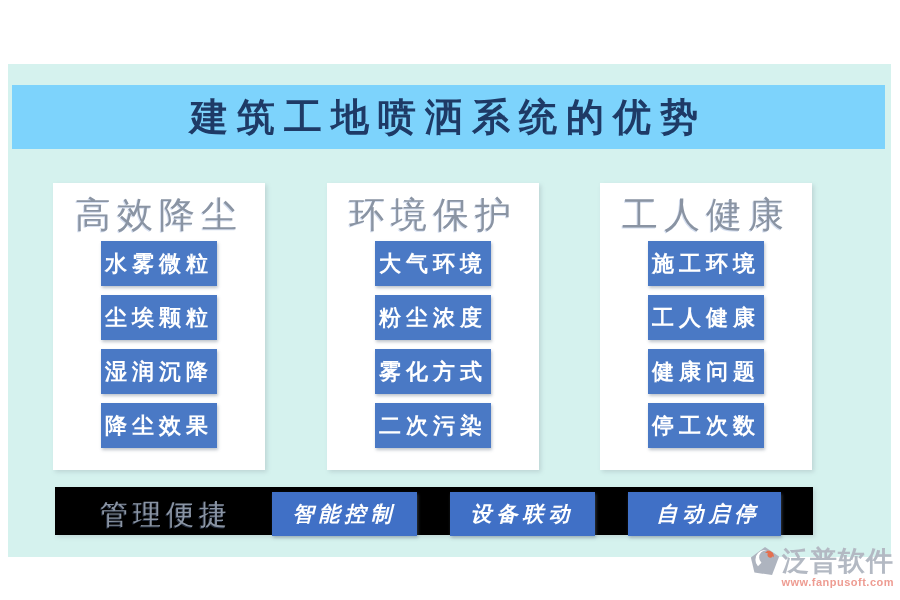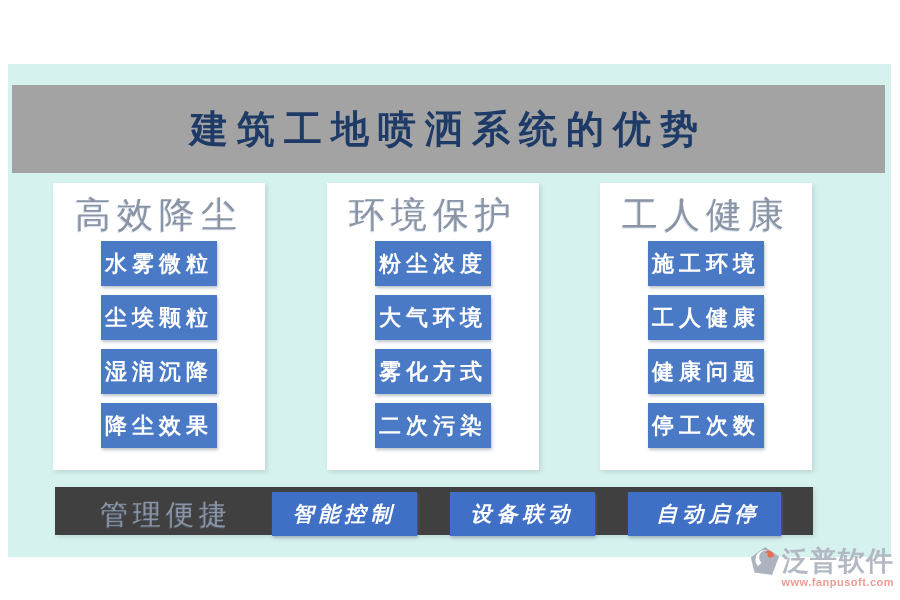--- a/index.html
+++ b/index.html
@@ -6,22 +6,22 @@
   body{
     width:900px;height:600px;position:relative;overflow:hidden;
     background:#ffffff;
     font-family:"Liberation Serif","DejaVu Serif",serif;
   }
   .canvas{
     position:absolute;left:8px;top:64px;width:883px;height:493px;
     background:#d5f2ee;
   }
   .title-banner{
-    position:absolute;left:12px;top:85px;width:873px;height:88px;
-    background:#a3a3a3;display:flex;align-items:center;justify-content:center;
+    position:absolute;left:12px;top:85px;width:873px;height:64px;
+    background:#7dd3fc;display:flex;align-items:center;justify-content:center;
   }
   .title-banner h1{
     margin:0;font-size:38px;font-weight:700;color:#1e3a66;
     letter-spacing:9px;white-space:nowrap;
   }
   .card{
     position:absolute;top:183px;width:212px;height:287px;background:#ffffff;
     box-shadow:2px 2px 4px rgba(130,145,155,0.28);
   }
   .card.c1{left:53px;}
@@ -37,21 +37,21 @@
     width:116px;height:45px;margin:9px auto 0 auto;
     background:#4a79c5;color:#ffffff;
     display:flex;align-items:center;justify-content:center;
     font-size:22px;font-weight:700;letter-spacing:5px;
     box-shadow:1px 2px 3px rgba(110,125,140,0.45);
     cursor:pointer;white-space:nowrap;
   }
   .card .card-btn:first-of-type{margin-top:16px;}
   .bottom-bar{
     position:absolute;left:55px;top:487px;width:758px;height:48px;
-    background:#404040;box-shadow:2px 2px 4px rgba(130,145,155,0.25);
+    background:#000000;box-shadow:2px 2px 4px rgba(130,145,155,0.25);
   }
   .bar-label{
     position:absolute;left:45px;top:0;height:56px;line-height:56px;
     font-size:28px;color:#8a94a3;letter-spacing:5px;
     text-shadow:-1px 1px 0 rgba(120,150,205,0.30);
     white-space:nowrap;
   }
   .bar-btn{
     position:absolute;top:5px;width:145px;height:44px;
     background:#4070c6;color:#ffffff;
@@ -90,22 +90,22 @@
 <div class="card c1">
   <div class="card-header">高效降尘</div>
   <div class="card-btn">水雾微粒</div>
   <div class="card-btn">尘埃颗粒</div>
   <div class="card-btn">湿润沉降</div>
   <div class="card-btn">降尘效果</div>
 </div>
 
 <div class="card c2">
   <div class="card-header">环境保护</div>
+  <div class="card-btn">大气环境</div>
   <div class="card-btn">粉尘浓度</div>
-  <div class="card-btn">大气环境</div>
   <div class="card-btn">雾化方式</div>
   <div class="card-btn">二次污染</div>
 </div>
 
 <div class="card c3">
   <div class="card-header">工人健康</div>
   <div class="card-btn">施工环境</div>
   <div class="card-btn">工人健康</div>
   <div class="card-btn">健康问题</div>
   <div class="card-btn">停工次数</div>

